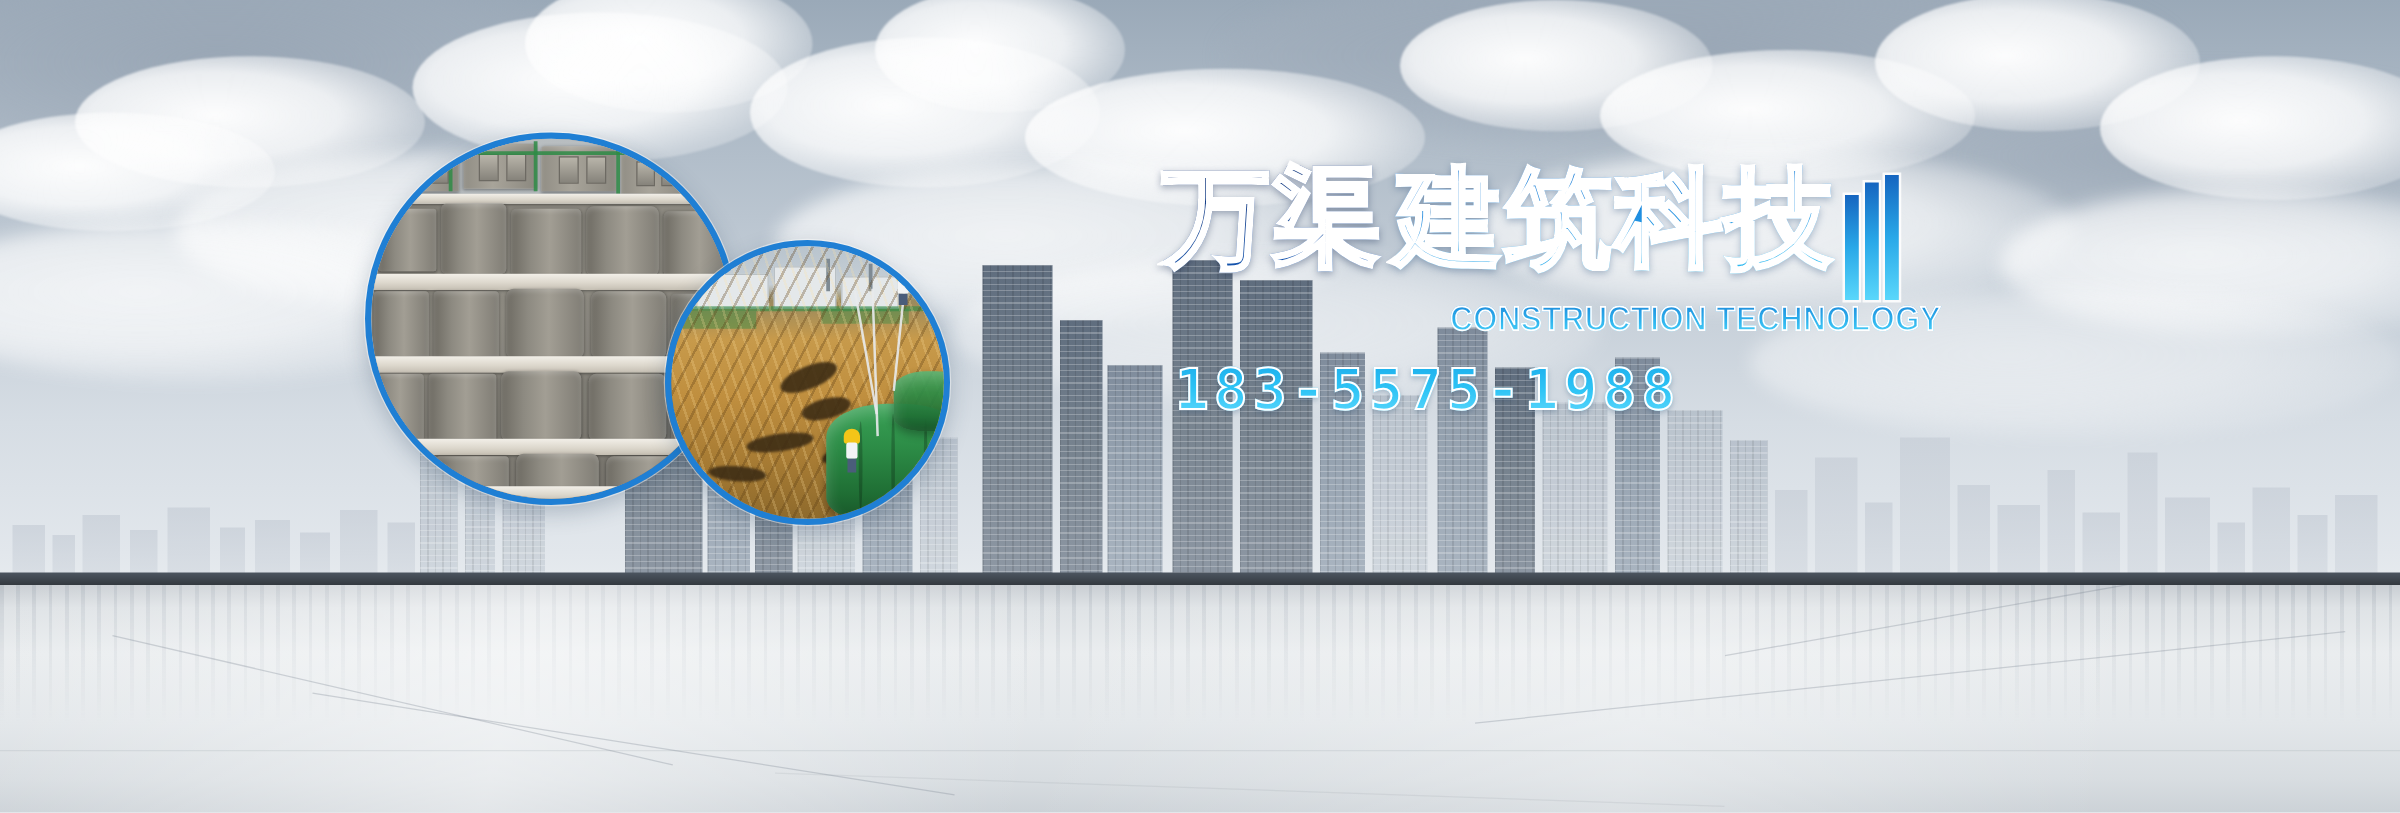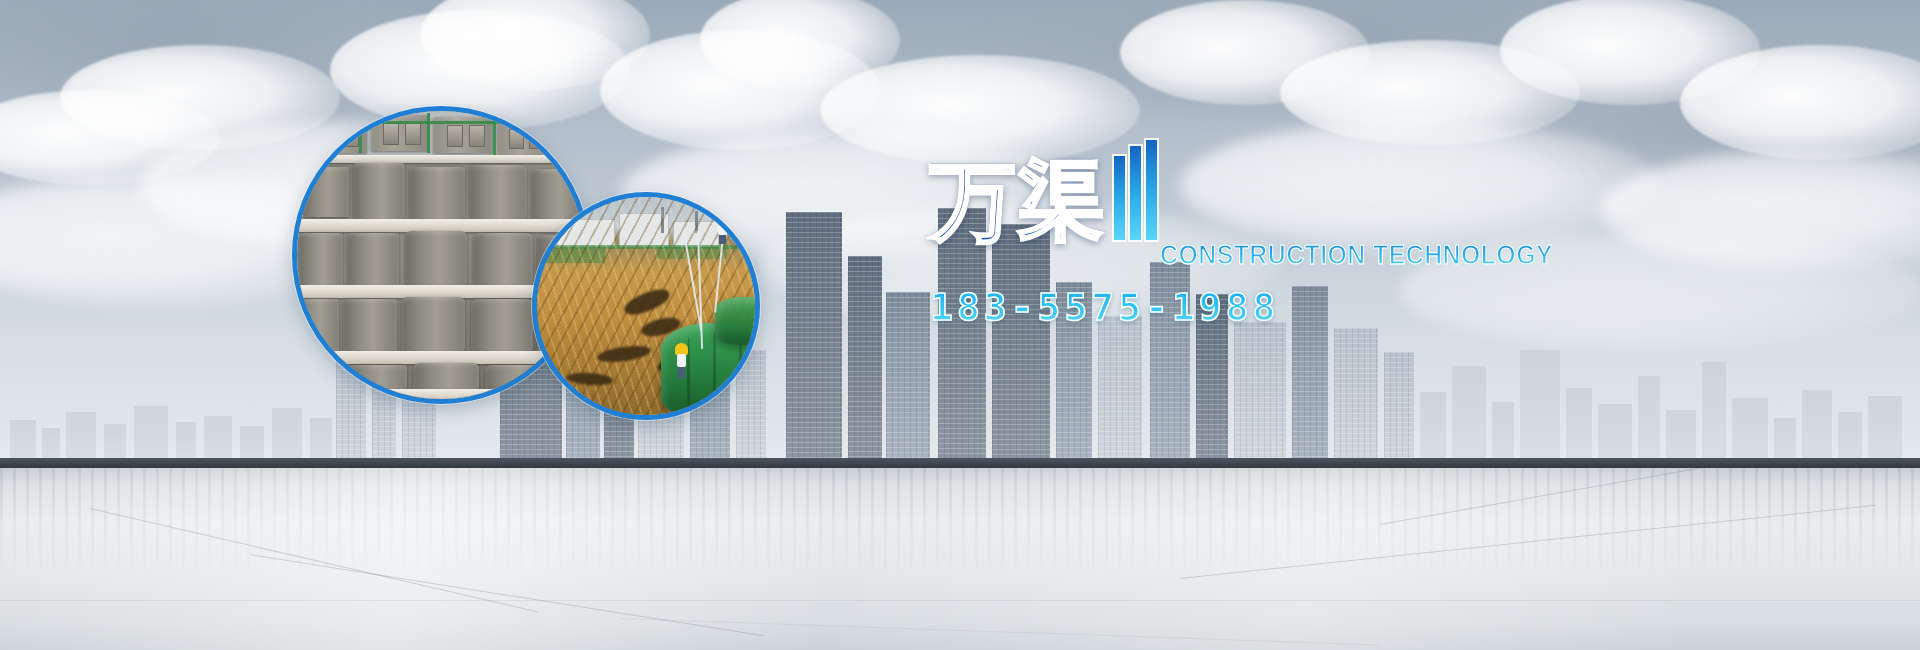--- a/index.html
+++ b/index.html
@@ -181,21 +181,21 @@
   }
   .worker{position:absolute;}
   .worker .helmet{position:absolute;left:0;top:0;width:100%;height:34%;background:#f3c518;border-radius:50% 50% 20% 20%;}
   .worker .body{position:absolute;left:12%;top:32%;width:76%;height:40%;background:#f2f4f5;border-radius:2px;}
   .worker .legs{position:absolute;left:20%;top:70%;width:60%;height:32%;background:#4a5d7a;}
   .rope{position:absolute;background:#e8eaec;opacity:.9;transform-origin:top left;}
 
   
   .content{position:absolute;left:930px;top:132px;width:680px;z-index:5;}
 
-  .logo-row{position:relative;display:flex;align-items:flex-end;height:112px;}
+  .logo-row{position:relative;display:flex;height:112px;}
 
   .logo-cn{
     font-family:"DejaVu Sans","Liberation Sans",sans-serif;
     font-weight:bold;
     font-size:86px;
     line-height:1;
     letter-spacing:2px;
     white-space:nowrap;
   }
   .logo-a{
@@ -279,22 +279,23 @@
     font-size:40px;font-weight:bold;
     letter-spacing:3px;
     color:#1565c0;
     background:linear-gradient(to bottom,#0f4f9e,#1f78cf);
     -webkit-background-clip:text;background-clip:text;color:transparent;
     -webkit-text-stroke:1px rgba(255,255,255,.9);
     paint-order:stroke fill;
   }
   .hot-num{
     font-family:"DejaVu Sans Mono","Liberation Mono",monospace;
-    font-size:38px;font-weight:bold;
+    font-size:45px;font-weight:bold;
     letter-spacing:4px;
+    margin-left:10px;
     background:linear-gradient(to bottom,#17a9ea 0%,#2ec4f5 50%,#66dbfd 100%);
     -webkit-background-clip:text;background-clip:text;color:transparent;
     -webkit-text-stroke:1.6px #ffffff;
     paint-order:stroke fill;
     filter:drop-shadow(0 2px 2px rgba(30,70,110,.25));
   }
 </style>
 </head>
 <body>
 
@@ -537,20 +538,21 @@
           <div class="body"></div>
           <div class="legs"></div>
       </div>
     </div>
   </div>
 
   <div class="content">
 
     <div class="logo-row">
       <span class="logo-cn logo-a">万渠</span>
+      <span class="logo-cn logo-b">建筑科技</span>
       <span class="bars">
         <i></i>
           <i></i>
           <i></i>
       </span>
     </div>
 
     <div class="logo-en">CONSTRUCTION TECHNOLOGY</div>
 
 

